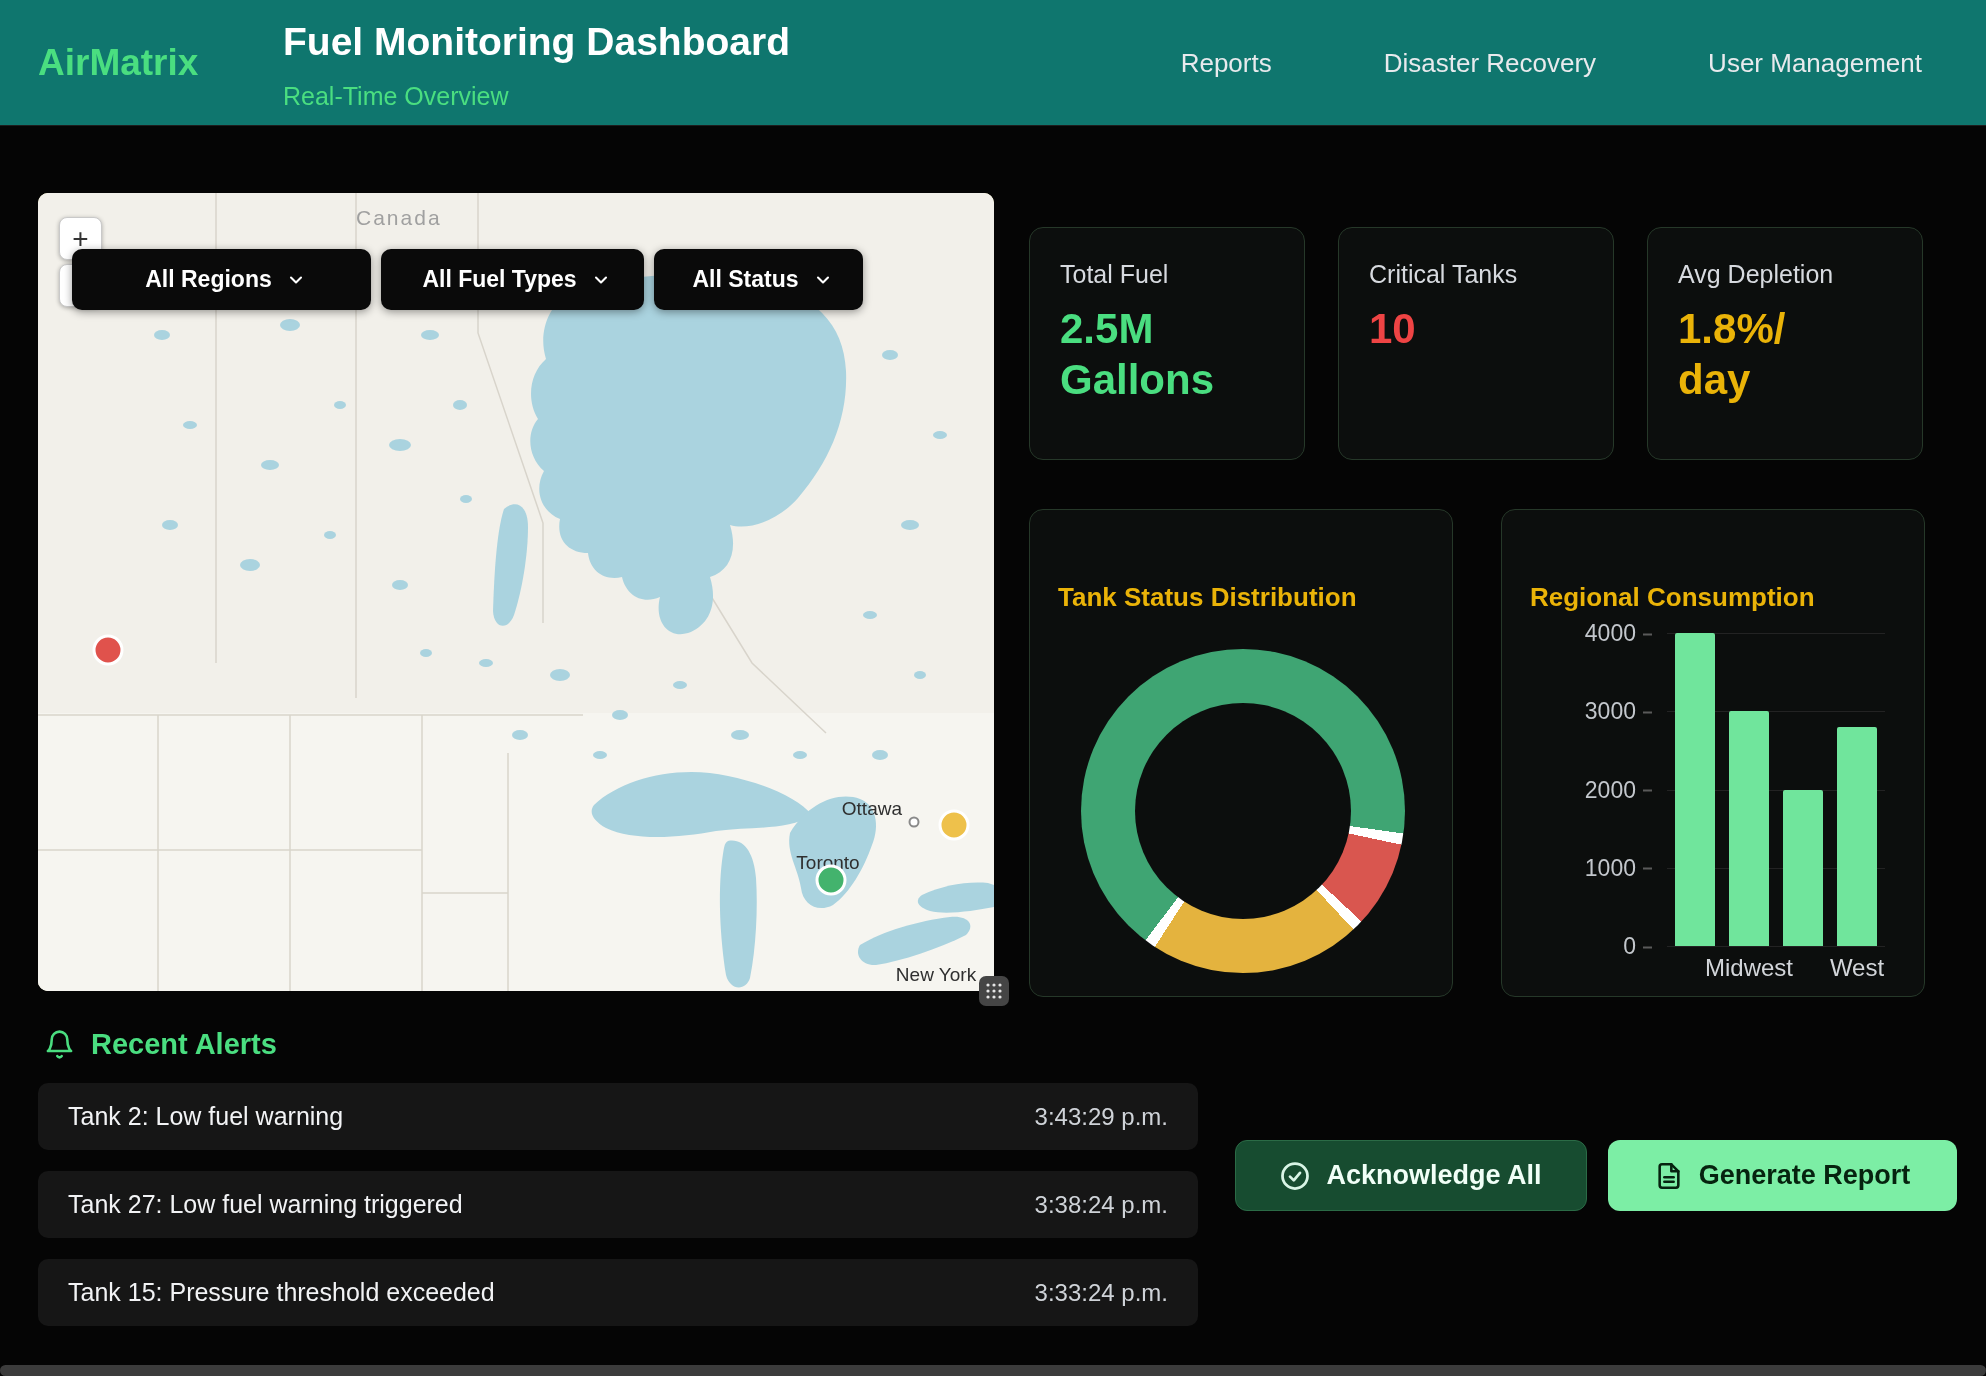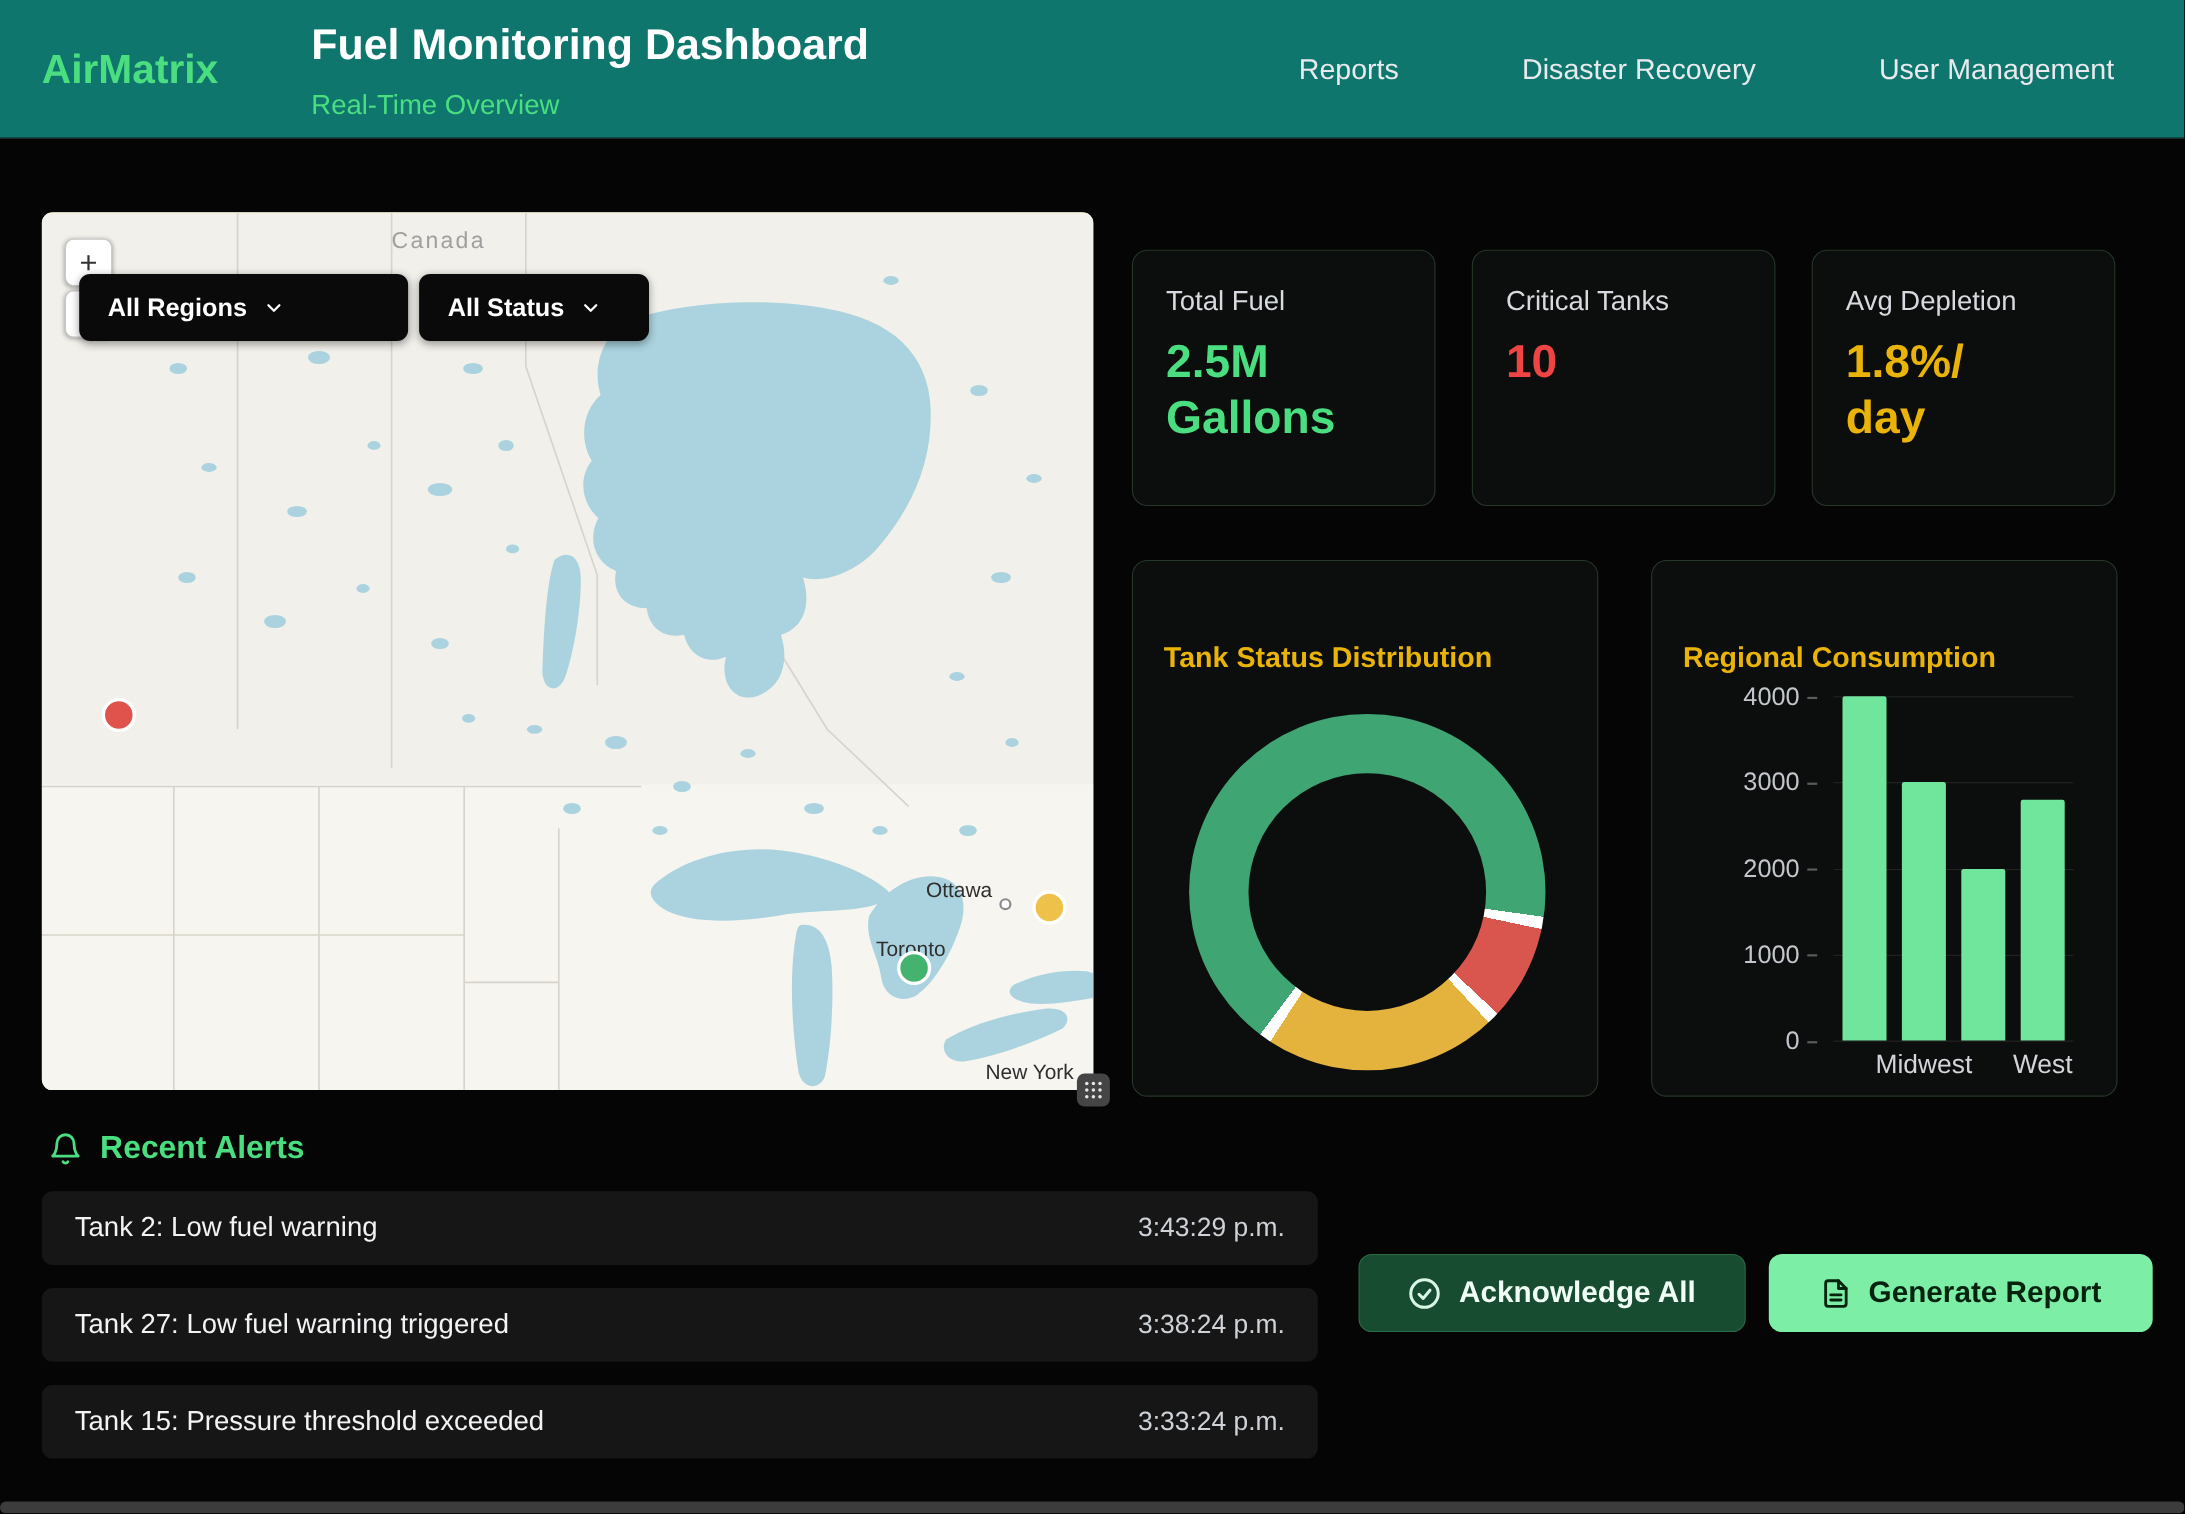--- a/index.html
+++ b/index.html
@@ -21,21 +21,21 @@
   
   #map { position:absolute; left:38px; top:193px; width:956px; height:798px; border-radius:10px; overflow:hidden; background:#fef9c3; }
   #map svg text { font-family:"Liberation Sans", sans-serif; }
   .zoom-btn { position:absolute; width:43px; height:43px; background:#ffffff; border:1px solid #c9c9c9; border-radius:8px;
     display:flex; align-items:center; justify-content:center; font-size:28px; color:#333; z-index:3; cursor:pointer;
     box-shadow:0 1px 4px rgba(0,0,0,.3); }
   #zoom-in  { left:21px; top:24px; }
   #zoom-out { left:21px; top:71px; }
   .filter-bar { position:absolute; left:34px; top:56px; display:flex; gap:10px; z-index:5; }
   .filter { height:61px; background:#0a0a0a; border-radius:10px; color:#fff; font-weight:700; font-size:23px;
-    display:flex; align-items:center; justify-content:flex-start; padding:0 18px 0 26px;
+    display:flex; align-items:center; justify-content:center; padding:0 18px 0 26px;
     box-shadow:0 2px 8px rgba(0,0,0,.4); cursor:pointer; }
   .chev { display:flex; align-items:center; margin-left:14px; }
   #map-resize { position:absolute; left:979px; top:976px; width:30px; height:30px; background:#454545; border-radius:7px;
     display:flex; align-items:center; justify-content:center; z-index:6; cursor:grab; }
 
   
   .stat-card { position:absolute; top:227px; width:276px; height:233px; background:#0c0e0d; border:1px solid #263829;
     border-radius:14px; padding:32px 20px 0 30px; }
   .stat-label { font-size:25px; color:#d7dadf; }
   .stat-value { font-size:42px; font-weight:700; line-height:1.22; margin-top:14px; }
@@ -182,20 +182,28 @@
 
     <div class="filter-bar">
       <div class="filter" style="width:299px">
         <span>All Regions</span>
         <span class="chev">
           <svg viewBox="0 0 24 24" width="20" height="20" fill="none" stroke="#fff" stroke-width="2.5" stroke-linecap="round" stroke-linejoin="round">
               <polyline points="6 9 12 15 18 9"></polyline>
             </svg>
         </span>
       </div>
+      <div class="filter" style="width:263px">
+        <span>All Fuel Types</span>
+        <span class="chev">
+          <svg viewBox="0 0 24 24" width="20" height="20" fill="none" stroke="#fff" stroke-width="2.5" stroke-linecap="round" stroke-linejoin="round">
+              <polyline points="6 9 12 15 18 9"></polyline>
+            </svg>
+        </span>
+      </div>
       <div class="filter" style="width:209px">
         <span>All Status</span>
         <span class="chev">
           <svg viewBox="0 0 24 24" width="20" height="20" fill="none" stroke="#fff" stroke-width="2.5" stroke-linecap="round" stroke-linejoin="round">
               <polyline points="6 9 12 15 18 9"></polyline>
             </svg>
         </span>
       </div>
     </div>
   </div>

